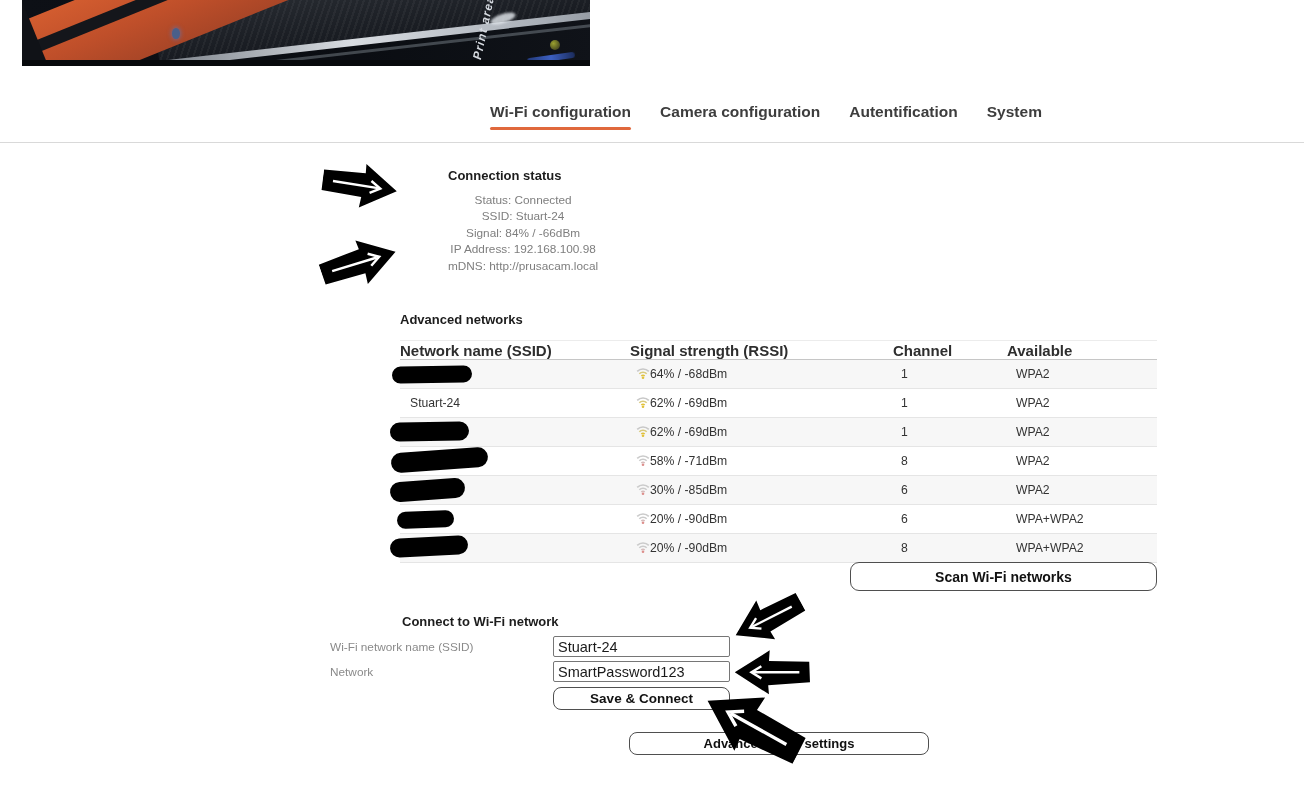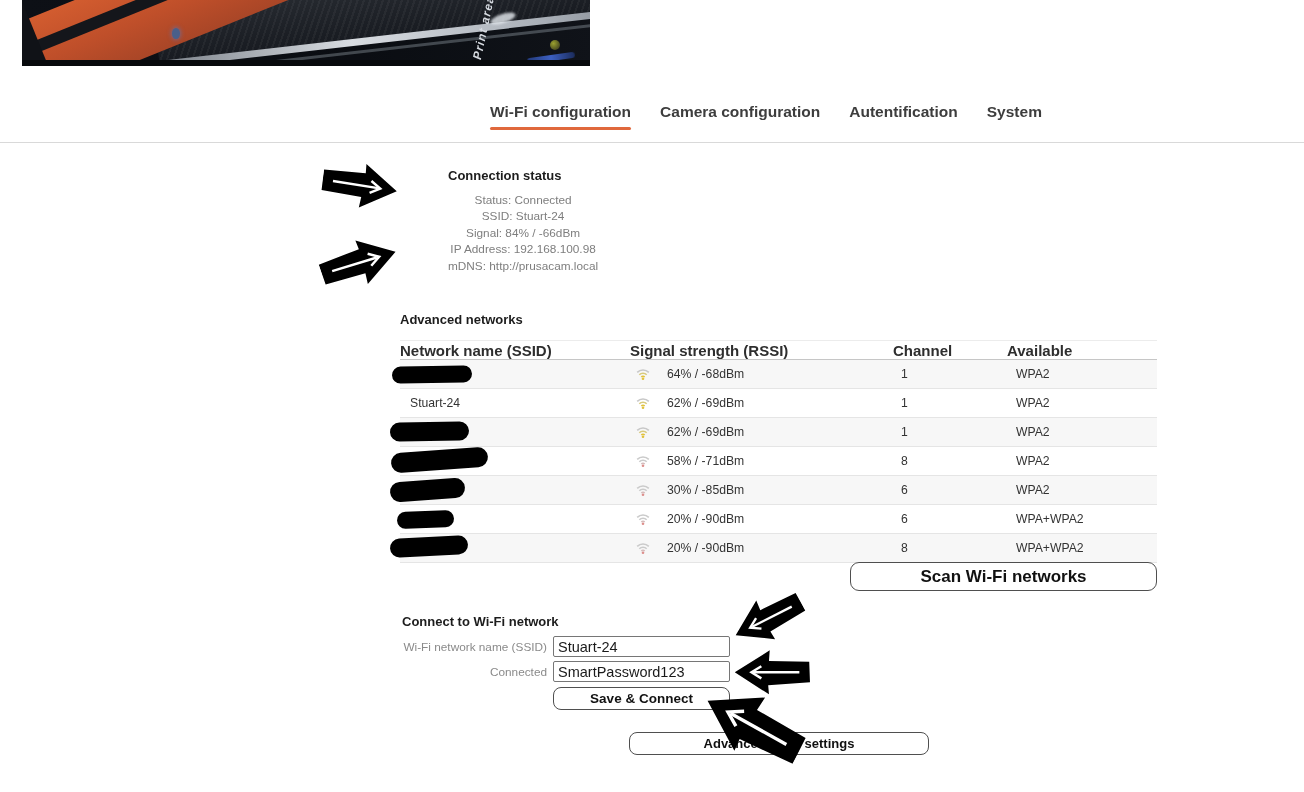--- a/index.html
+++ b/index.html
@@ -73,21 +73,21 @@
 
   
   .avail-title { position:absolute; left:400px; top:312px; }
   .net-table { position:absolute; left:400px; top:340px; width:757px; font-size:12.2px; color:#333; }
   .nt-grid { display:grid; grid-template-columns:230px 263px 114px 150px; align-items:center; }
   .nt-header { height:20px; font-size:15px; font-weight:bold; color:#2e2e2e;
     border-top:1px solid #ececec; border-bottom:1px solid #c6c6c6; }
   .nt-row { height:29px; border-bottom:1px solid #e5e5e5; cursor:pointer; }
   .nt-row.striped { background:#f7f7f7; }
   .cell-ssid { padding-left:10px; position:relative; height:100%; display:flex; align-items:center; }
-  .cell-signal { padding-left:6px; display:flex; align-items:center; gap:17px; }
+  .cell-signal { padding-left:6px; display:flex; gap:0; }
   .cell-channel { padding-left:8px; }
   .cell-enc { padding-left:9px; }
 
   .redact { position:absolute; background:#000; }
   .redact.r0 { left:-8px; top:6px;  width:80px; height:17px; border-radius:9px;  transform:rotate(-1deg); }
   .redact.r2 { left:-10px; top:4px; width:79px; height:19px; border-radius:10px; transform:rotate(-1deg); }
   .redact.r3 { left:-9px; top:3px;  width:97px; height:20px; border-radius:10px; transform:rotate(-4deg); }
   .redact.r4 { left:-10px; top:4px; width:75px; height:20px; border-radius:10px; transform:rotate(-4deg); }
   .redact.r5 { left:-3px; top:6px;  width:57px; height:17px; border-radius:9px;  transform:rotate(-2deg); }
   .redact.r6 { left:-10px; top:3px; width:78px; height:19px; border-radius:10px; transform:rotate(-3deg); }
@@ -96,27 +96,27 @@
   .wifi path { fill:none; }
   .wifi-mid .arc3 { stroke:#c8c8c8; } .wifi-mid .arc2 { stroke:#d8ca7c; }
   .wifi-mid .arc1 { stroke:#e2c23c; } .wifi-mid .dot { fill:#e2c23c; }
   .wifi-low .arc3 { stroke:#cbcbcb; } .wifi-low .arc2 { stroke:#cbcbcb; }
   .wifi-low .arc1 { stroke:#d4bcbc; } .wifi-low .dot { fill:#dd8f8c; }
 
   
   .btn { position:absolute; display:flex; align-items:center; justify-content:center;
     background:#fff; border:1px solid #4f4f4f; font-weight:bold; color:#111;
     font-family:"Liberation Sans", sans-serif; cursor:pointer; }
-  .btn-scan     { left:850px; top:562px; width:307px; height:29px; border-radius:9px; font-size:17px; }
+  .btn-scan     { left:850px; top:562px; width:307px; height:29px; border-radius:9px; font-size:14px; }
   .btn-save     { left:553px; top:687px; width:177px; height:23px; border-radius:8px; font-size:13.5px; }
   .btn-advanced { left:629px; top:732px; width:300px; height:23px; border-radius:8px; font-size:13px; }
 
   
   .form-title { position:absolute; left:402px; top:614px; }
-  .form-label { position:absolute; left:330px; width:217px; text-align:right;
+  .form-label { position:absolute; left:330px; width:217px; text-align:left;
     font-size:11.8px; color:#8a8a8a; }
   .lbl-ssid { top:640px; } .lbl-pass { top:665px; }
   .txt-input { position:absolute; left:553px; width:177px; height:21px;
     border:1px solid #767676; border-radius:2px; font-size:14.5px; padding:0 4px;
     font-family:"Liberation Sans", sans-serif; color:#1a1a1a; background:#fff; }
   .in-ssid { top:636px; } .in-pass { top:661px; }
 
   
   .annot { position:absolute; }
 </style>
@@ -303,21 +303,21 @@
       <div class="cell-channel">8</div>
       <div class="cell-enc">WPA+WPA2</div>
     </div>
   </div>
 
   <button class="btn btn-scan">Scan Wi-Fi networks</button>
 
   <div class="section-title form-title">Connect to Wi-Fi network</div>
   <label class="form-label lbl-ssid">Wi-Fi network name (SSID)</label>
   <input class="txt-input in-ssid" type="text" value="Stuart-24" style="">
-  <label class="form-label lbl-pass">Connected</label>
+  <label class="form-label lbl-pass">Network</label>
   <input class="txt-input in-pass" type="text" value="SmartPassword123" style="">
   <button class="btn btn-save">Save &amp; Connect</button>
   <button class="btn btn-advanced">Advanced Wi-Fi settings</button>
 
   <svg class="annot" style="left:322px; top:161px; width:76px; transform:rotate(9deg);" viewBox="0 0 100 64">
     <polygon points="0,19 55,15 54,3 99,32 53,61 54,47 1,46" fill="#000"></polygon>
     <line x1="14" y1="32" x2="74" y2="32" stroke="#fff" stroke-width="3.2"></line>
     <polyline points="64,24 77,32 64,40" fill="none" stroke="#fff" stroke-width="3.2"></polyline>
   </svg>
   <svg class="annot" style="left:320px; top:238px; width:78px; transform:rotate(-17deg);" viewBox="0 0 100 64">

